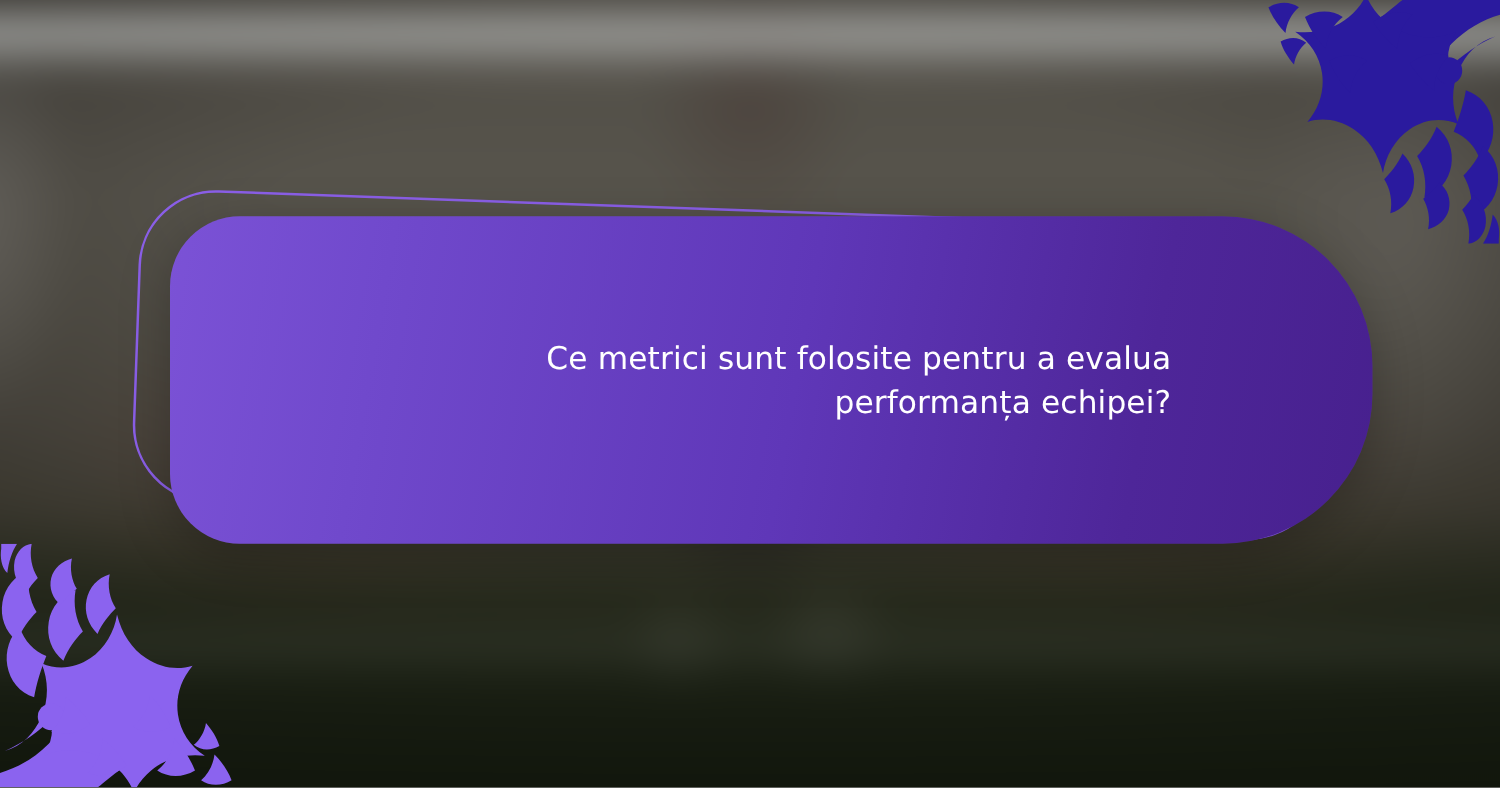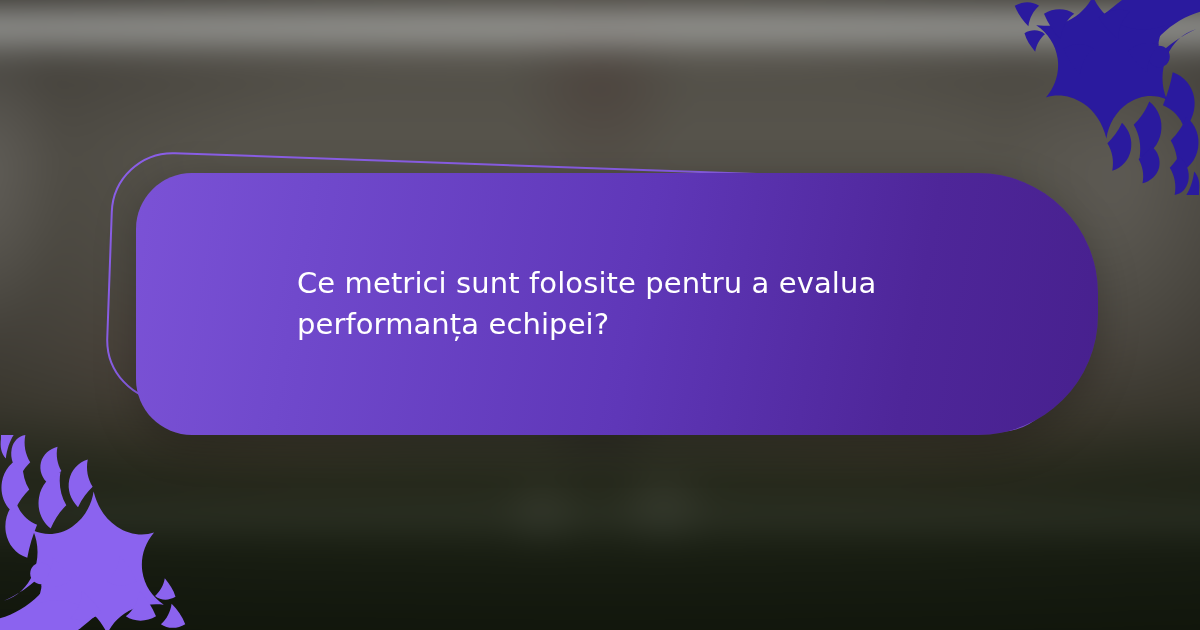--- a/index.html
+++ b/index.html
@@ -91,24 +91,24 @@
     border-radius:56px 120px 120px 56px;
     background:linear-gradient(100deg, #7b52d6 0%, #7049cc 18%, #5f37b8 52%, #4e2699 80%, #47208e 100%);
     display:flex;
     align-items:center;
     justify-content:center;
     box-shadow:0 10px 40px rgba(0,0,0,0.25);
   }
 
   .card-text {
     color:#ffffff;
-    font-size:29px;
+    font-size:25px;
     line-height:1.42;
     font-weight:400;
-    text-align:left;
+    text-align:right;
     letter-spacing:0.1px;
     max-width:700px;
     padding:0 30px;
     text-rendering:optimizeLegibility;
   }
 </style>
 </head>
 <body>
 
 <div id="stage">

